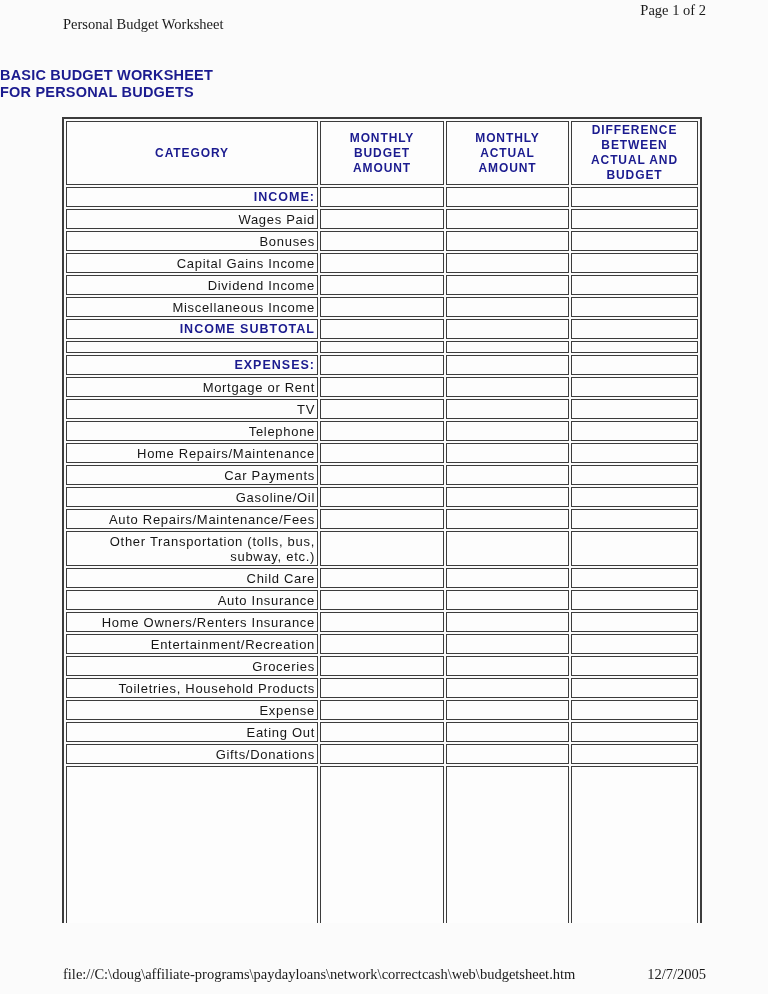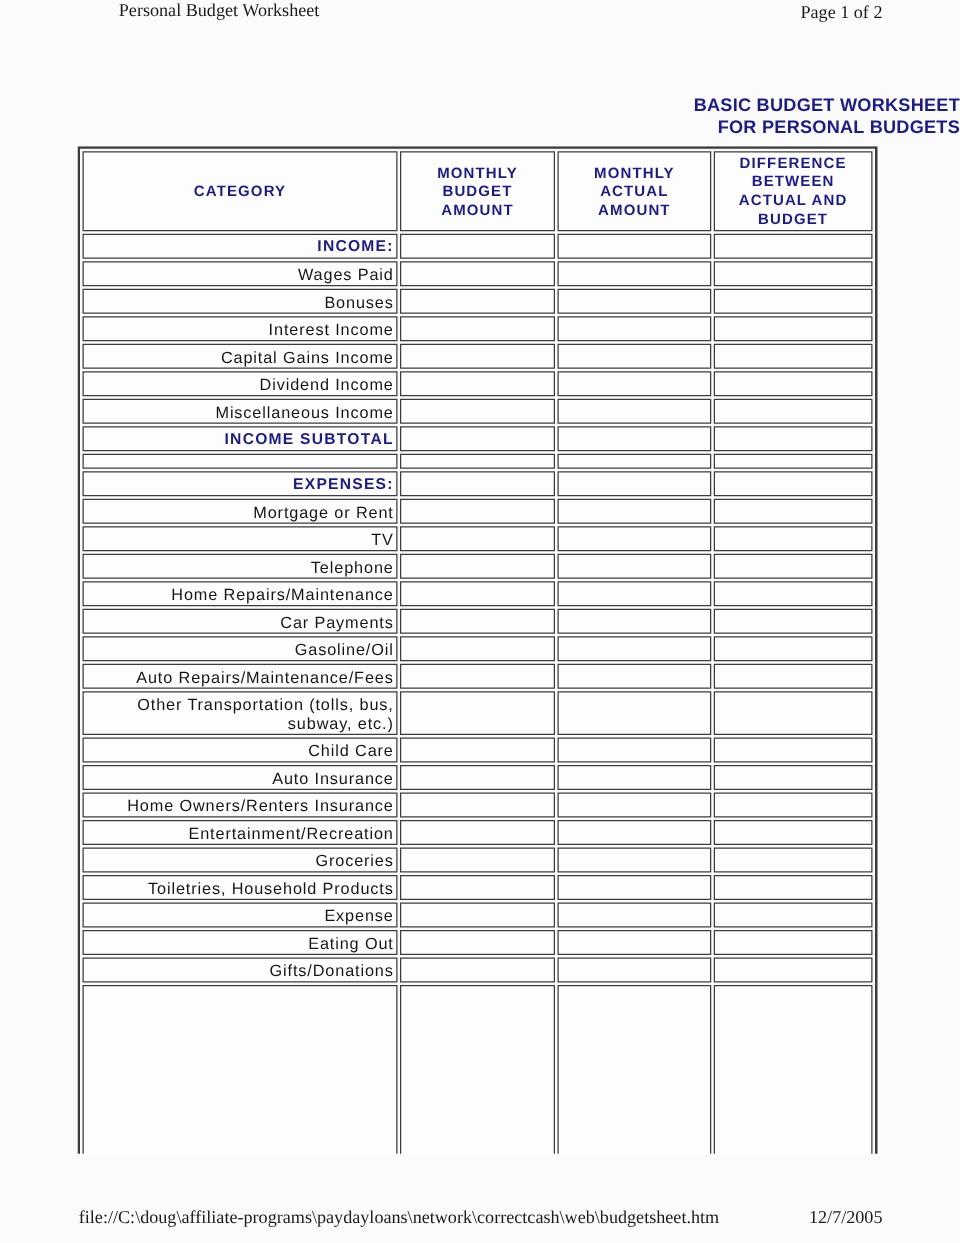--- a/index.html
+++ b/index.html
@@ -13,35 +13,34 @@
   .page { position: absolute; inset: 0; }
 
   
   .print-serif {
     font-family: "Liberation Serif", serif;
     font-size: 14.5px;
     color: #1a1a1a;
     position: absolute;
     white-space: nowrap;
   }
-  .hdr-left  { left: 63px; top: 1px; margin-left: 32px; }
+  .hdr-left  { left: 63px; top: 16px; }
   .hdr-right { right: 62px; top: 2px; }
   .ftr-left  { left: 63px; top: 966px; }
   .ftr-right { right: 62px; top: 966px; margin-left: 15px; }
 
   
   .doc-title {
     position: absolute; top: 67px; left: 0; width: 100%;
-    text-align: right;
+    text-align: left;
     color: #1b1b8f;
     font-weight: bold;
     font-size: 14.5px;
     line-height: 17px;
     letter-spacing: 0.2px;
-    margin-top: 10px;
   }
 
   
   .table-clip {
     position: absolute; left: 62px; top: 117px;
     width: 644px; height: 806px;
     overflow: hidden;
   }
   table.budget {
     border-collapse: separate;
@@ -142,26 +141,20 @@
             <td class="val"></td>
             <td class="val"></td>
           </tr>
           <tr class="r-item">
             <td class="cat">Bonuses</td>
             <td class="val"></td>
             <td class="val"></td>
             <td class="val"></td>
           </tr>
           <tr class="r-item">
-            <td class="cat">Interest Income</td>
-            <td class="val"></td>
-            <td class="val"></td>
-            <td class="val"></td>
-          </tr>
-          <tr class="r-item">
             <td class="cat">Capital Gains Income</td>
             <td class="val"></td>
             <td class="val"></td>
             <td class="val"></td>
           </tr>
           <tr class="r-item">
             <td class="cat">Dividend Income</td>
             <td class="val"></td>
             <td class="val"></td>
             <td class="val"></td>

